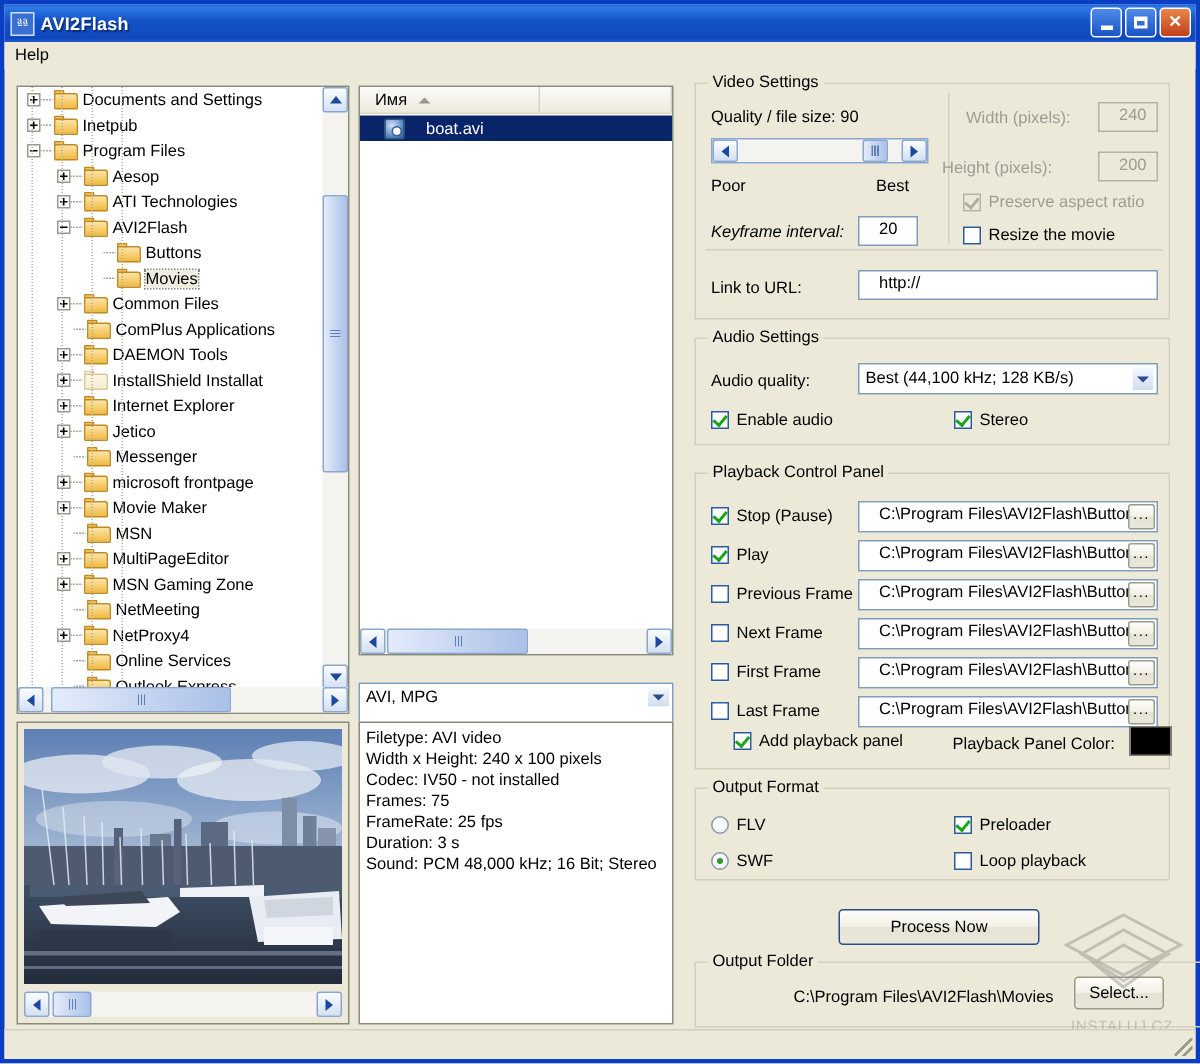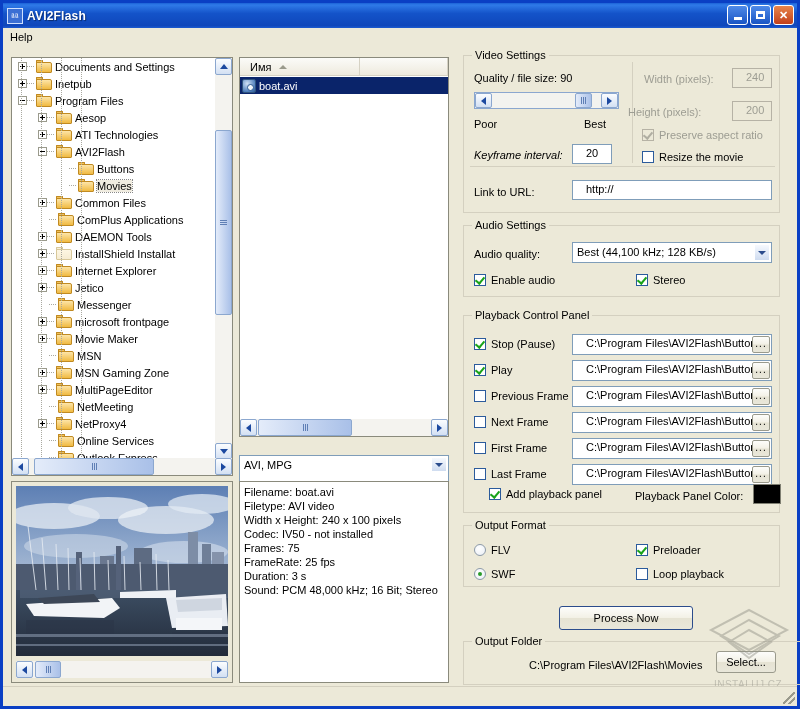--- a/index.html
+++ b/index.html
@@ -119,21 +119,21 @@
 
   
   #listpanel{position:absolute;left:236px;top:54px;width:210px;height:380px;
      border:1px solid #8a8a7c;background:#fff;box-sizing:border-box;overflow:hidden;}
   .lheader{position:absolute;left:0;top:0;width:208px;height:18px;
      background:linear-gradient(to bottom,#fbfbf8,#eeeade);border-bottom:1px solid #d6d2c4;box-sizing:border-box;
      display:flex;align-items:center;}
   .lhcell{font-size:11px;color:#000;padding-left:10px;display:flex;align-items:center;gap:8px;
      height:17px;border-right:1px solid #d6d2c4;box-sizing:border-box;}
   .sortasc{width:0;height:0;border-left:4px solid transparent;border-right:4px solid transparent;border-bottom:4px solid #9a9a8c;}
-  .lrow{position:absolute;left:0;width:208px;height:17px;display:flex;align-items:center;gap:3px;padding-left:2px;box-sizing:border-box;}
+  .lrow{position:absolute;left:0;width:208px;height:17px;display:flex;align-items:center;gap:14px;padding-left:16px;box-sizing:border-box;}
   .lrow.sel{background:#0a246a;color:#fff;}
   .avi-ico{width:14px;height:14px;border-radius:2px;flex:0 0 auto;position:relative;
      background:radial-gradient(circle at 35% 30%,#cfe0f5,#4f7fbd 70%,#2d5a93);border:1px solid #31557f;box-sizing:border-box;}
   .avi-ico:after{content:"";position:absolute;left:4px;top:4px;width:5px;height:5px;border-radius:50%;
      background:#f2f6fb;border:1px solid #2d5a93;}
   .lrow .ltxt{font-size:11px;}
 
   
   #infobox{position:absolute;left:236px;top:478px;width:210px;height:202px;
      border:1px solid #8a8a7c;background:#fff;box-sizing:border-box;padding:3px 4px;overflow:hidden;}
@@ -363,31 +363,31 @@
           <span class="tlabel">MSN</span>
         </div>
         <div class="trow">
           <span class="tspacer" style="width: 26px;"></span>
           <span class="texp plus"></span>
           <span class="tdash"></span>
           <span class="folder">
             <span class="ft"></span>
             <span class="fb"></span>
           </span>
+          <span class="tlabel">MultiPageEditor</span>
+        </div>
+        <div class="trow">
+          <span class="tspacer" style="width: 26px;"></span>
+          <span class="texp plus"></span>
+          <span class="tdash"></span>
+          <span class="folder">
+            <span class="ft"></span>
+            <span class="fb"></span>
+          </span>
           <span class="tlabel">MSN Gaming Zone</span>
-        </div>
-        <div class="trow">
-          <span class="tspacer" style="width: 26px;"></span>
-          <span class="texp plus"></span>
-          <span class="tdash"></span>
-          <span class="folder">
-            <span class="ft"></span>
-            <span class="fb"></span>
-          </span>
-          <span class="tlabel">MultiPageEditor</span>
         </div>
         <div class="trow">
           <span class="tspacer" style="width: 26px;"></span>
           <span class="tspacer" style="width: 11px;"></span>
           <span class="tdash"></span>
           <span class="folder">
             <span class="ft"></span>
             <span class="fb"></span>
           </span>
           <span class="tlabel">NetMeeting</span>
@@ -551,21 +551,20 @@
       <div class="sb-thumb" style="left:19px;top:0;width:26px;height:17px;">
           <div class="grip-h"></div>
         </div>
       <div class="sb-arrow" style="right:0;top:0;width:17px;height:17px;">
           <div class="car rt"></div>
         </div>
     </div>
   </div>
 
   <div id="infobox">
-    <div>Filename: boat.avi</div>
     <div>Filetype: AVI video</div>
     <div>Width x Height: 240 x 100 pixels</div>
     <div>Codec: IV50 - not installed</div>
     <div>Frames: 75</div>
     <div>FrameRate: 25 fps</div>
     <div>Duration: 3 s</div>
     <div>Sound: PCM 48,000 kHz; 16 Bit; Stereo</div>
   </div>
 
   <div class="group" style="left:460px;top:52px;width:317px;height:158px;">

